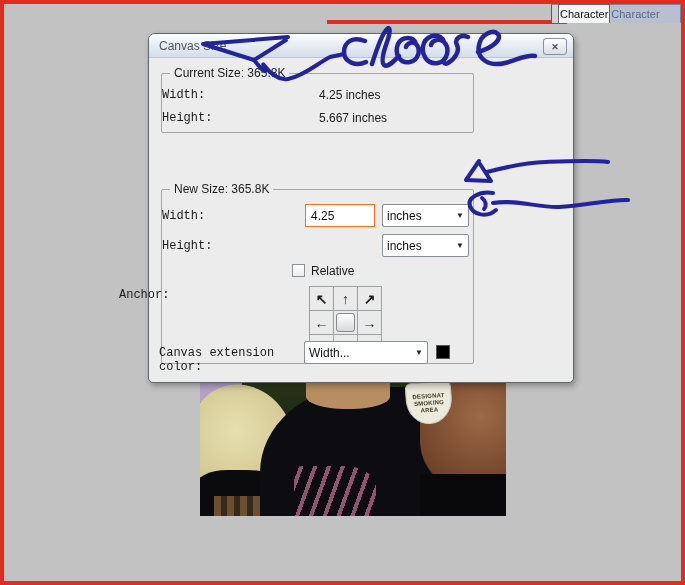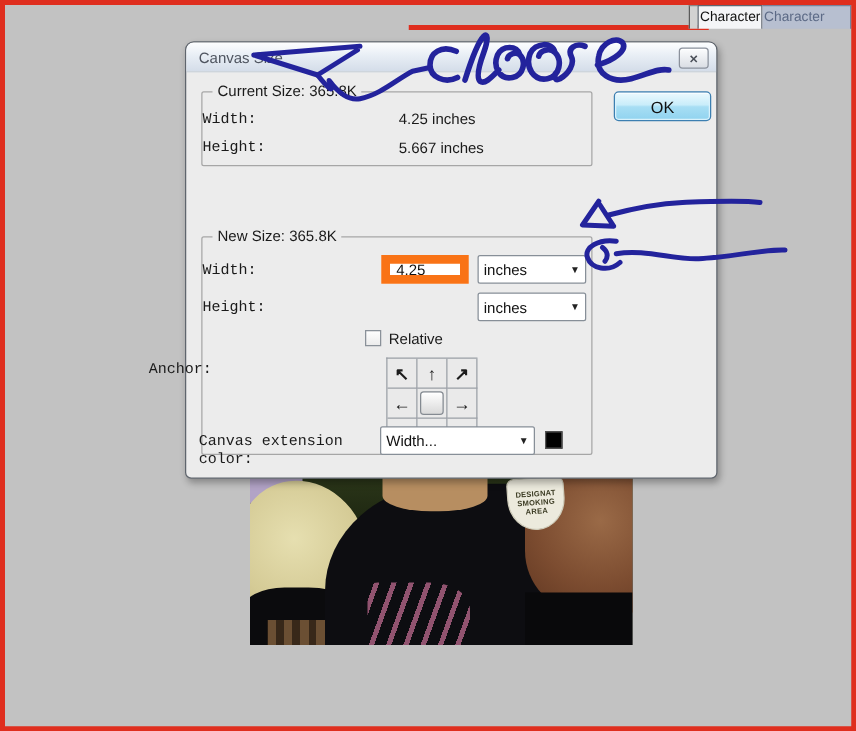--- a/index.html
+++ b/index.html
@@ -80,21 +80,21 @@
 
   .btn { position:absolute; left:342px; width:78px; display:flex; align-items:center;
     justify-content:center; border-radius:4px; font-size:13px; color:#111; cursor:pointer; }
   .btn-ok { top:39px; height:24px; border:1px solid #3c7fb1;
     background: linear-gradient(180deg,#ecf9fe 0%,#c9edfa 45%,#a7def4 52%,#90d3ef 100%);
     box-shadow: inset 0 1px 0 #fff, inset 0 0 0 1px #d9f2fc; }
   .btn-cancel { top:66px; height:22px; border:1px solid #8e959d;
     background: linear-gradient(180deg,#ffffff 0%,#f1f2f3 45%,#e2e4e6 52%,#d9dbde 100%);
     box-shadow: inset 0 1px 0 #fff; }
 
-  .txt-input { position:absolute; width:70px; height:23px; border:7px solid #f97316;
+  .txt-input { position:absolute; width:70px; height:23px; border:1px solid #f97316;
     background:#fff; font-family:"Liberation Sans",sans-serif; font-size:12px; padding-left:5px; color:#111; }
   .dropdown { position:absolute; height:23px; border:1px solid #878f98; border-radius:2px;
     background:#fff; display:flex; align-items:center; justify-content:space-between;
     padding:0 4px; cursor:pointer; color:#111; }
   .dd-arrow { font-size:8px; color:#222; margin-left:8px; }
 
   .checkbox { position:absolute; width:13px; height:13px; border:1px solid #8a9199;
     background: linear-gradient(180deg,#fefefe,#ececec); cursor:pointer; }
 
   .anchor-grid { position:absolute; left:159px; top:210px; width:73px; height:73px;
@@ -147,21 +147,20 @@
 </div>
 
 <div class="abs dialog">
   <div class="abs titlebar">
     <span class="title-text">Canvas Size</span>
   </div>
   <div class="close-btn">
     <span>✕</span>
   </div>
 
-  <button class="btn btn-ok">OK</button>
 
   <div class="fieldset fs-current">
     <span class="legend">Current Size: 365.8K</span>
     <span class="lbl" style="top:14px;">Width:</span>
     <span class="val" style="top:14px;">4.25 inches</span>
     <span class="lbl" style="top:37px;">Height:</span>
     <span class="val" style="top:37px;">5.667 inches</span>
   </div>
 
   <div class="fieldset fs-new">

